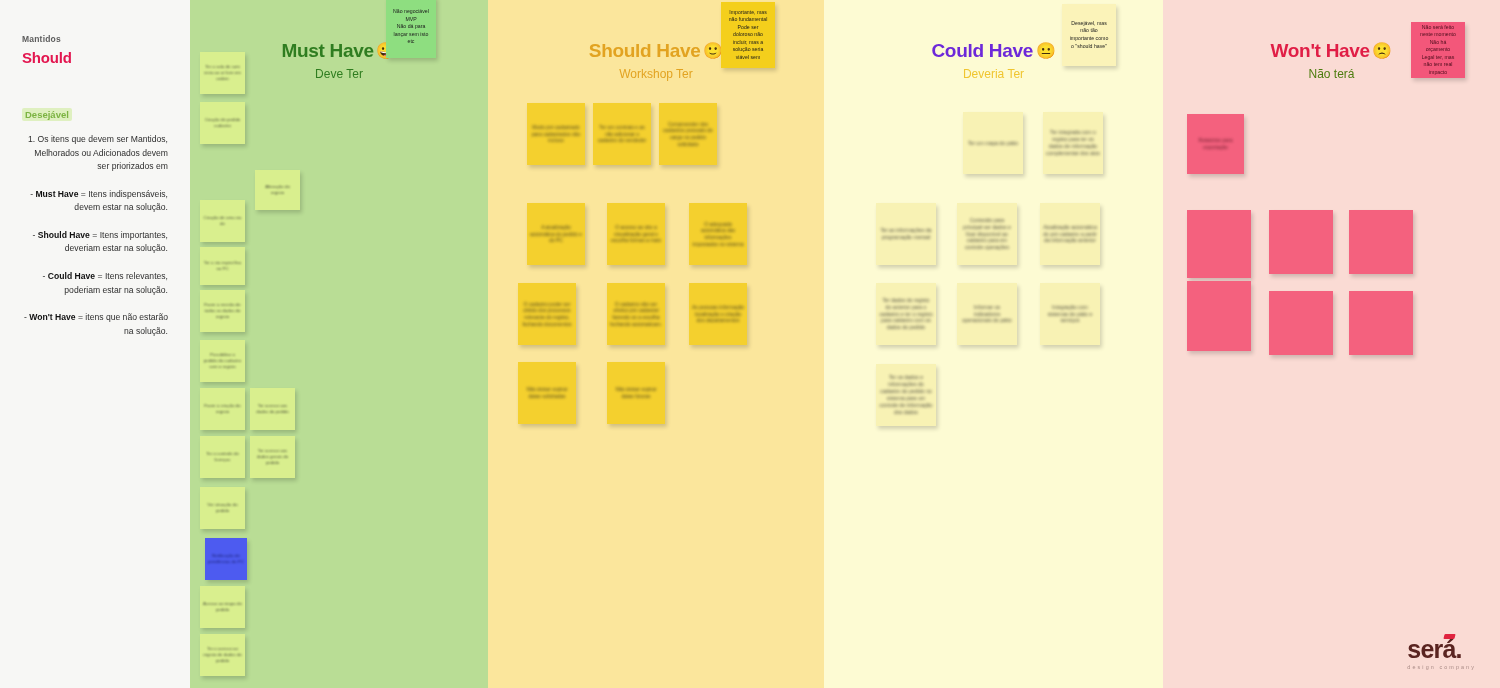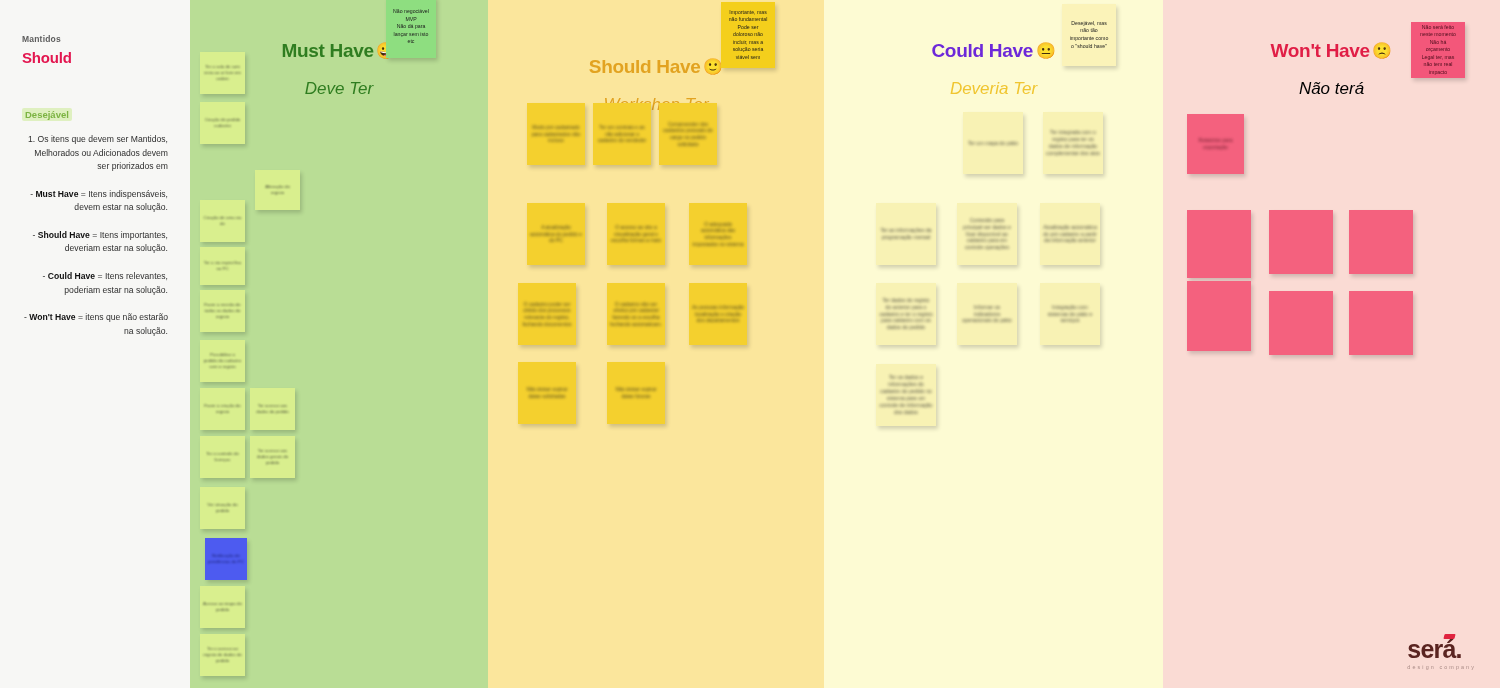--- a/index.html
+++ b/index.html
@@ -47,27 +47,27 @@
   .col-could  {left:824px;  width:339px; background:#fdfbd3;}
   .col-wont   {left:1163px; width:337px; background:#fadbd4;}
 
   .col-head{position:absolute;left:0;width:100%;text-align:center;}
   .col-title{
     font-size:19px;font-weight:700;letter-spacing:-.3px;
     margin:0;white-space:nowrap;
   }
   .col-title .emo{font-size:16px;vertical-align:1px;margin-left:3px;}
   .col-sub{
-    font-size:17px;font-style:italic;font-weight:400;
-    margin:17px 0 0 0;
+    font-size:12px;font-weight:400;
+    margin:5px 0 0 0;
   }
   .t-must   .col-title{color:#2f7d20;} .t-must   .col-sub{color:#2f7d20;}
   .t-should .col-title{color:#e2a321;} .t-should .col-sub{color:#e2a321;}
   .t-could  .col-title{color:#6d28d9;} .t-could  .col-sub{color:#f0c530;}
-  .t-wont   .col-title{color:#e01e46;} .t-wont   .col-sub{color:#000000;}
+  .t-wont   .col-title{color:#e01e46;} .t-wont   .col-sub{color:#4d7c0f;}
 
   
   .note{
     position:absolute;
     box-sizing:border-box;
     display:flex;align-items:center;justify-content:center;
     text-align:center;
     overflow:hidden;
     box-shadow:2px 3px 4px rgba(0,0,0,.17);
   }
@@ -151,21 +151,21 @@
     </div>
     <div class="note note-legend n-legend-green" style="left:196px;top:-4px;width:50px;height:62px;">
       <span class="txt" style="white-space: pre-line;">Não negociável
 MVP
 Não dá para lançar sem isto
 etc</span>
     </div>
   </section>
 
   <section class="col col-should">
-    <div class="col-head t-should" style="top:56px;">
+    <div class="col-head t-should" style="top:40px;">
       <h2 class="col-title"><span>Should Have</span><span class="emo">🙂</span></h2>
       <p class="col-sub">Workshop Ter</p>
     </div>
     <div class="note note-legend n-legend-yellow" style="left:233px;top:2px;width:54px;height:66px;">
       <span class="txt" style="white-space: pre-line;">Importante, mas não fundamental
 Pode ser doloroso não incluir, mas a solução seria viável sem</span>
     </div>
   </section>
 
   <section class="col col-could">

